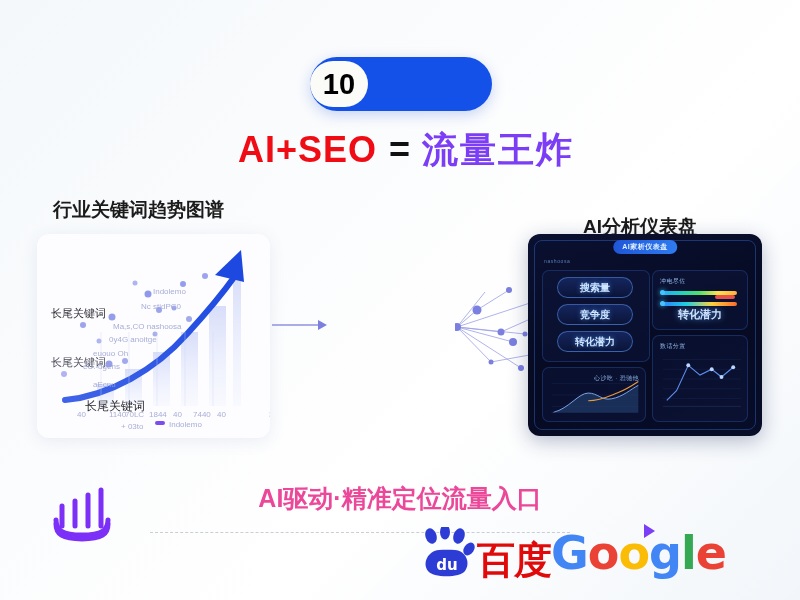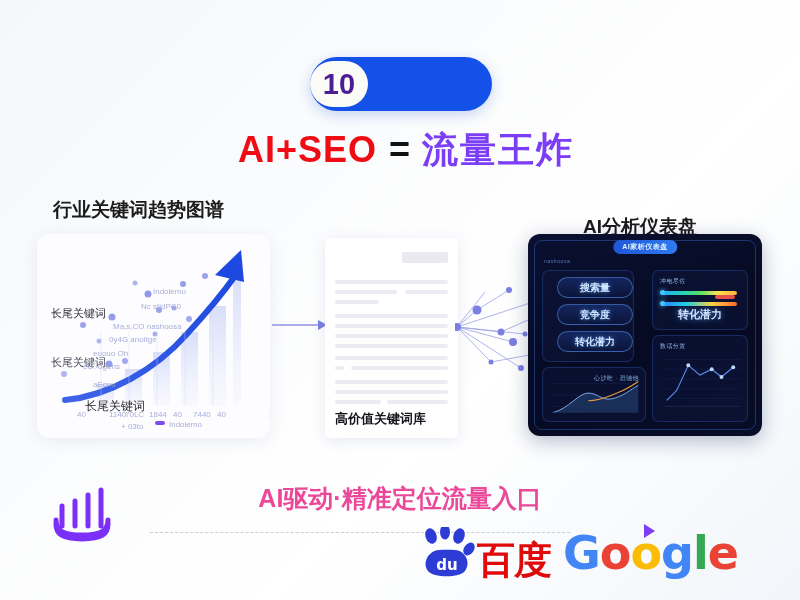--- a/index.html
+++ b/index.html
@@ -20,21 +20,21 @@
   }
   .badge-top {
     flex:1; text-align:center; color:#ffffff;
     font-size:31px; font-weight:bold; letter-spacing:1px;
     padding-left:10px;
   }
   .badge-num {
     width:58px; height:46px; margin-right:4px;
     background:#fbfbf7; border-radius:24px;
     display:flex; align-items:center; justify-content:center;
-    color:#4c1d95; font-size:29px; font-weight:bold;
+    color:#000000; font-size:29px; font-weight:bold;
   }
 
   
   .headline {
     position:absolute; left:0; right:0; top:126px;
     text-align:center; font-size:36px; font-weight:bold;
     white-space:nowrap;
     padding-left:12px;
   }
   .hl-red { color:#f00c14; letter-spacing:1px; }
@@ -112,21 +112,21 @@
     letter-spacing:.5px;
   }
   .dash-sub {
     position:absolute; left:16px; top:24px; font-size:5px;
     color:#5a7ab8; letter-spacing:.6px; filter:blur(.3px);
   }
   .panel {
     position:absolute; border:1px solid rgba(55,105,205,.30);
     border-radius:7px; background:rgba(12,22,58,.55);
   }
-  #panel-pills  { left:14px;  top:36px;  width:92px; height:92px; }
+  #panel-pills  { left:14px;  top:36px;  width:108px; height:92px; }
   #panel-area   { left:14px;  top:133px; width:104px; height:55px; }
   #panel-gauge  { left:124px; top:36px;  width:96px;  height:60px; }
   #panel-line   { left:124px; top:101px; width:96px;  height:87px; }
   .pill {
     position:absolute; left:14px; width:76px; height:21px;
     border:1px solid rgba(90,150,240,.55); border-radius:11px;
     background:linear-gradient(180deg,rgba(25,45,110,.75),rgba(12,22,60,.75));
     color:#cfe4ff; font-size:10px; font-weight:bold;
     display:flex; align-items:center; justify-content:center;
     text-shadow:0 0 5px rgba(80,160,255,.7); white-space:nowrap;
@@ -170,21 +170,21 @@
 
   .logos { position:absolute; left:418px; top:524px; height:58px; display:flex; align-items:center; }
   .baidu-wrap { position:relative; display:flex; align-items:flex-end; }
   .baidu-cn {
     font-size:38px; font-weight:bold; color:#e10a0a;
     letter-spacing:-1px; line-height:1; margin-left:1px;
   }
   .google {
     font-family:"DejaVu Sans", sans-serif;
     font-size:46px; font-weight:bold; line-height:1;
-    letter-spacing:-1px; margin-left:12px; white-space:nowrap;
+    letter-spacing:-1px; white-space:nowrap;
   }
   .g-b { color:#4285f4; } .g-r { color:#ea4335; }
   .g-y { color:#fbbc05; } .g-g { color:#34a853; }
   .play-tri {
     position:absolute; left:644px; top:524px;
     width:0; height:0; border-left:11px solid #7b3df5;
     border-top:7px solid transparent; border-bottom:7px solid transparent;
   }
 </style>
 </head>
@@ -271,39 +271,20 @@
     <div class="blur-txt" style="left:196px;top:176px;margin-left:36px;">3024N</div>
     <div class="blur-txt" style="left:84px; top:188px;">+ 03to</div>
     <div class="blur-txt" style="left:132px;top:186px;">Indolemo</div>
   </div>
 
   <svg class="arrow1" viewBox="0 0 56 14">
     <line x1="0" y1="7" x2="46" y2="7" stroke="#8f92e0" stroke-width="1.6"></line>
     <path d="M46 2 L55 7 L46 12 Z" fill="#7b7fe0"></path>
   </svg>
 
-  <div class="card-doc">
-    <div class="doc-chip"></div>
-    <div class="doc-line" style="left:10px; top:42px;  width:113px;"></div>
-    <div class="doc-line" style="left:10px; top:52px;  width:62px;"></div>
-    <div class="doc-line" style="left:80px; top:52px;  width:43px;"></div>
-    <div class="doc-line" style="left:10px; top:62px;  width:44px;"></div>
-    <div class="doc-line" style="left:10px; top:76px;  width:113px;"></div>
-    <div class="doc-line" style="left:10px; top:86px;  width:113px;"></div>
-    <div class="doc-line" style="left:10px; top:96px;  width:113px;"></div>
-    <div class="doc-line" style="left:10px; top:106px; width:113px;"></div>
-    <div class="doc-line" style="left:10px; top:118px; width:113px;"></div>
-    <div class="doc-line" style="left:10px; top:128px; width:9px;"></div>
-    <div class="doc-line" style="left:26px; top:128px; width:97px;"></div>
-    <div class="doc-line" style="left:10px; top:142px; width:113px;"></div>
-    <div class="doc-line" style="left:10px; top:152px; width:113px;"></div>
-    <div class="doc-line" style="left:10px; top:162px; width:46px;"></div>
-    <div class="doc-line" style="left:62px; top:162px; width:61px;"></div>
-    <div class="doc-label">高价值关键词库</div>
-  </div>
 
   <svg class="net" viewBox="0 0 85 105">
     <g stroke="#8b8fe0" stroke-width=".8" opacity=".85" fill="none">
       <line x1="2" y1="55" x2="30" y2="20"></line>
       <line x1="2" y1="55" x2="22" y2="38"></line>
       <line x1="2" y1="55" x2="46" y2="60"></line>
       <line x1="2" y1="55" x2="58" y2="70"></line>
       <line x1="2" y1="55" x2="70" y2="62"></line>
       <line x1="2" y1="55" x2="36" y2="90"></line>
       <line x1="2" y1="55" x2="66" y2="96"></line>

